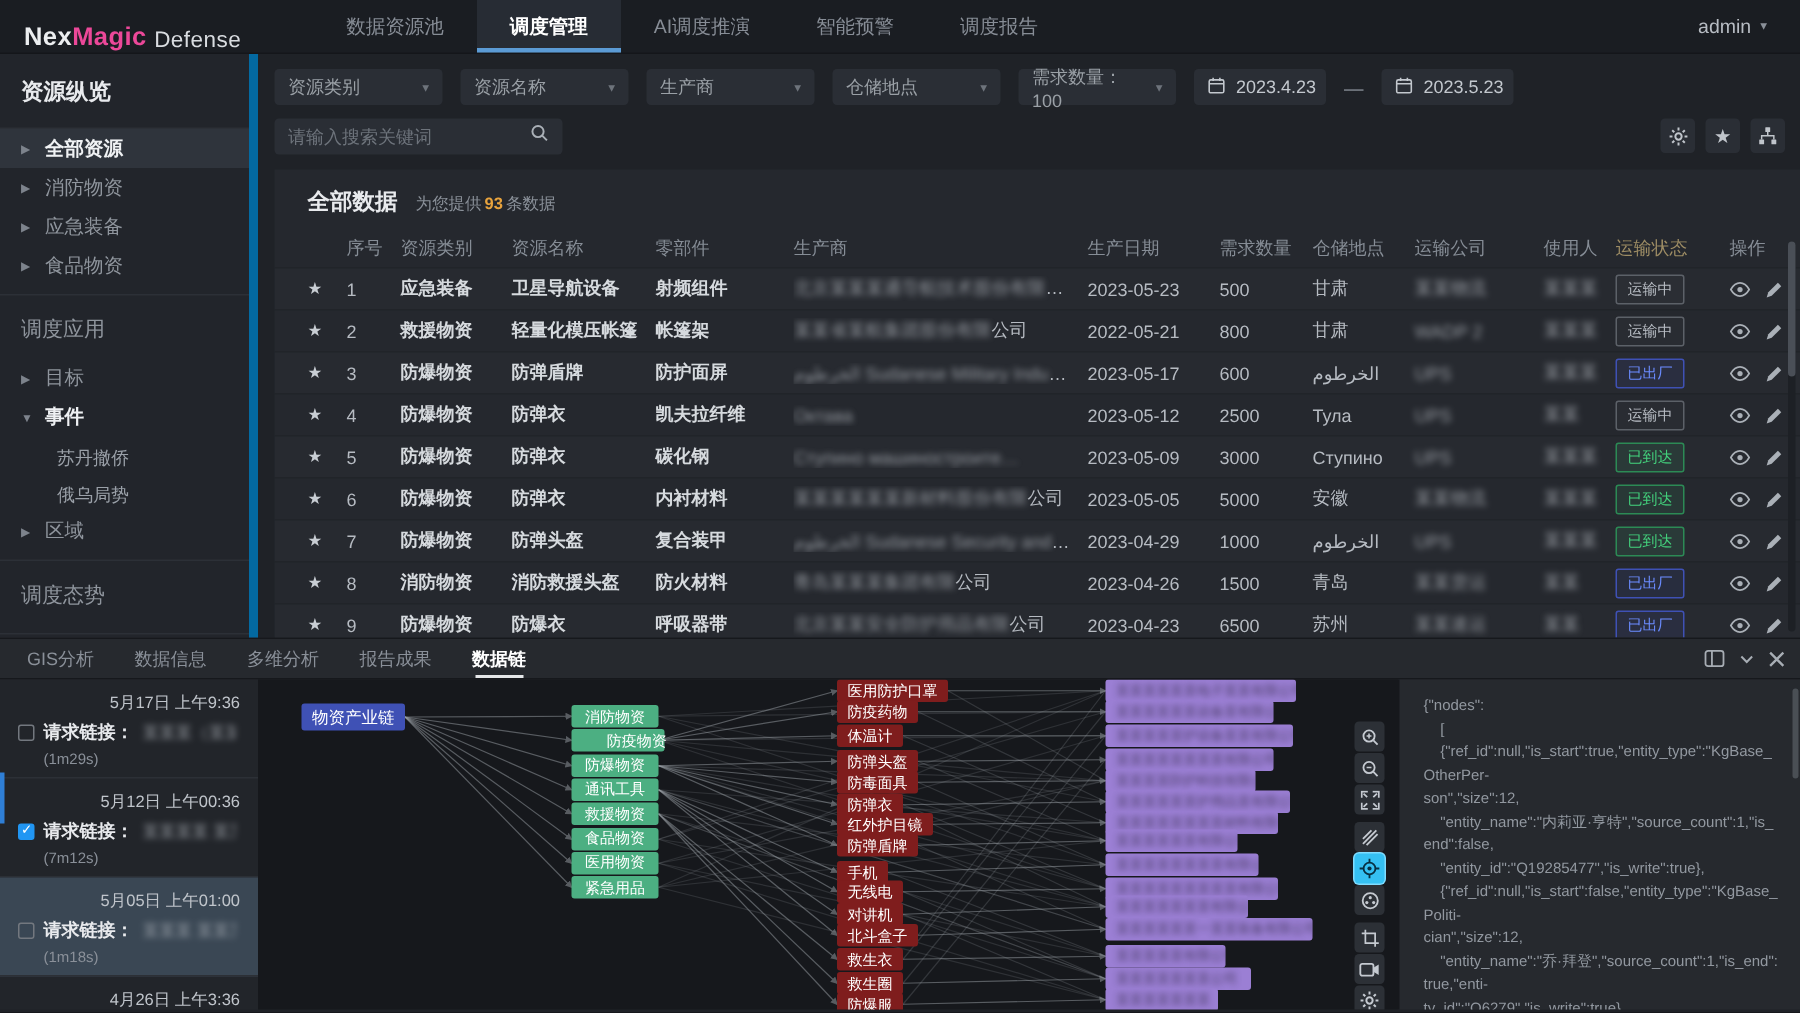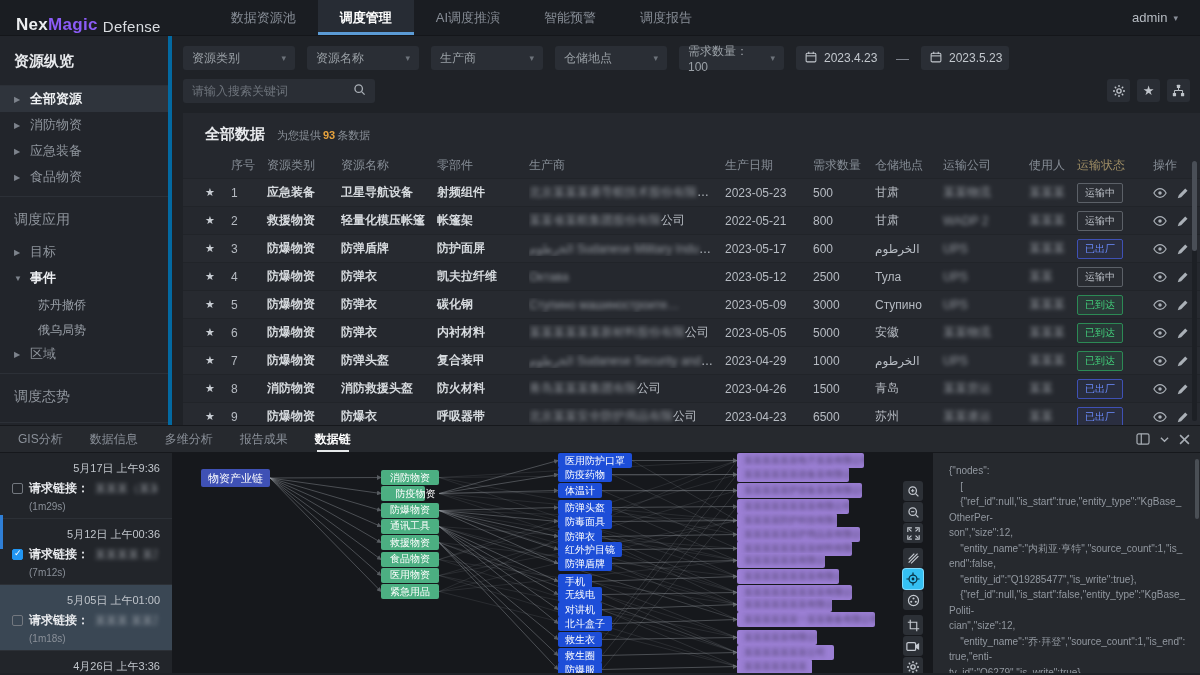--- a/index.html
+++ b/index.html
@@ -4,32 +4,32 @@
 <style>
   * { margin:0; padding:0; box-sizing:border-box; }
   html,body { background:#101114; }
   body { font-family:"Liberation Sans","DejaVu Sans",sans-serif; }
   .app { position:relative; width:1200px; height:675px; background:#1f2227; overflow:hidden; color:#c6cbd1; }
 
   
   .navbar { height:36px; background:#1a1d22; display:flex; align-items:stretch; border-bottom:1px solid #14161a; }
   .logo { display:flex; align-items:flex-end; padding:0 18px 0 16px; font-size:17px; letter-spacing:.3px; white-space:nowrap; }
   .logo .l1 { color:#eceef0; font-weight:bold; }
-  .logo .l2 { color:#8b5cf6; font-weight:bold; }
+  .logo .l2 { color:#ec4899; font-weight:bold; }
   .logo .l3 { color:#d9dce0; font-weight:400; margin-left:5px; font-size:15px; }
   .menu { display:flex; align-items:stretch; margin-left:30px; }
   .nav-item { display:flex; align-items:center; padding:0 22px; font-size:13px; color:#878d96; cursor:pointer; position:relative; }
   .nav-item.active { background:#272c34; color:#fff; font-weight:bold; }
   .nav-item.active::after { content:""; position:absolute; left:0; right:0; bottom:0; height:3px; background:#5b9bd5; }
   .user { margin-left:auto; display:flex; align-items:center; gap:6px; padding:0 22px; font-size:13px; color:#b7bcc3; cursor:pointer; }
   .user .chev { font-size:9px; color:#8a9099; }
 
   
   .top-section { display:flex; height:389px; }
-  .sidebar { width:172px; background:#22252b; border-right:4px solid #0369a1; overflow:hidden; padding-top:4px; }
+  .sidebar { width:172px; background:#22252b; border-right:6px solid #0369a1; overflow:hidden; padding-top:4px; }
   .sb-title { font-size:15px; font-weight:bold; color:#e8eaed; padding:12px 14px 14px; border-bottom:1px solid #2c3037; }
   .sb-subtitle { font-size:14px; color:#8f959d; padding:14px 14px 10px; border-top:1px solid #2c3037; margin-top:6px; }
   .sb-item { display:flex; align-items:center; gap:8px; font-size:13px; color:#8f959d; padding:6px 14px; height:26px; cursor:pointer; }
   .sb-item .arr { font-size:8px; color:#7d838c; width:8px; }
   .sb-item.selected { background:#2f343c; color:#f0f2f4; font-weight:bold; }
   .sb-item.boldwhite { color:#eef0f3; font-weight:bold; }
   .sb-child { font-size:12px; color:#9aa0a8; padding:6px 14px 6px 38px; height:25px; cursor:pointer; }
 
   .main { flex:1; display:flex; flex-direction:column; overflow:hidden; }
 
@@ -92,21 +92,21 @@
   .req-label { font-size:12px; font-weight:bold; color:#e8eaed; white-space:nowrap; }
   .req-link { font-size:11px; color:#b6bbc2; white-space:nowrap; overflow:hidden; max-width:62px; }
   .req-dur { font-size:10px; color:#8a9099; margin:4px 0 0 17px; }
   .left-scroll { position:absolute; left:0; top:62px; width:3px; height:34px; background:#2f7fd6; }
 
   .graph { width:760px; background:#16181c; position:relative; overflow:hidden; }
   .graph svg.edges { position:absolute; left:0; top:0; }
   .gnode { position:absolute; height:15px; display:flex; align-items:center; justify-content:center; font-size:10px; color:#fff; border-radius:2px; padding:0 7px; white-space:nowrap; cursor:pointer; z-index:2; }
   .gnode.root { background:#3f51b5; height:18px; font-size:11px; }
   .gnode.green { background:#4caf82; }
-  .gnode.orange { background:#1d4ed8; }
+  .gnode.orange { background:#7f1d1d; }
   .gnode.purple { background:#9b7fd4; color:#2e2640; justify-content:flex-start; overflow:hidden; font-size:9px; }
   .gtoolbar { position:absolute; right:9px; top:28px; display:flex; flex-direction:column; z-index:3; }
   .gt-btn { width:20px; height:20px; margin-bottom:1px; background:#2c3036; border-radius:3px; color:#c5cad1; display:flex; align-items:center; justify-content:center; cursor:pointer; }
   .gt-btn.gap { margin-top:4px; }
   .gt-btn.active { background:#35c0f2; color:#083042; box-shadow:0 0 0 1px #7fdcff; }
 
   .json-panel { flex:1; background:#26292e; border-left:1px solid #16181c; position:relative; overflow:hidden; }
   .json-panel pre { font-family:"Liberation Sans","DejaVu Sans",sans-serif; font-size:10px; line-height:1.55; color:#9298a0; white-space:pre-wrap; word-break:break-all; padding:10px 14px 0 16px; }
   .json-scroll { position:absolute; right:1px; top:6px; width:4px; height:60px; background:#4a4f55; border-radius:2px; }
 </style>
@@ -721,21 +721,21 @@
           <line x1="267" y1="138.5" x2="565" y2="67.5" stroke="#9aa0a6" stroke-width="0.8" opacity="0.18"></line>
           <line x1="267" y1="138.5" x2="565" y2="107.5" stroke="#9aa0a6" stroke-width="0.8" opacity="0.18"></line>
           <line x1="267" y1="138.5" x2="565" y2="7.5" stroke="#9aa0a6" stroke-width="0.8" opacity="0.18"></line>
         </svg>
         <div class="gnode root" style="left: 29px; top: 16px;">
           <span>物资产业链</span>
         </div>
         <div class="gnode green" style="left: 209px; top: 17px; width: 58px;">
           <span>消防物资</span>
         </div>
-        <div class="gnode green" style="left: 209px; top: 33.3px; width: 44px; padding-left: 32px;">
+        <div class="gnode green" style="left: 209px; top: 33.3px; width: 62px; padding-left: 32px;">
           <span>防疫物资</span>
         </div>
         <div class="gnode green" style="left: 209px; top: 49.6px; width: 58px;">
           <span>防爆物资</span>
         </div>
         <div class="gnode green" style="left: 209px; top: 65.9px; width: 58px;">
           <span>通讯工具</span>
         </div>
         <div class="gnode green" style="left: 209px; top: 82.2px; width: 58px;">
           <span>救援物资</span>

